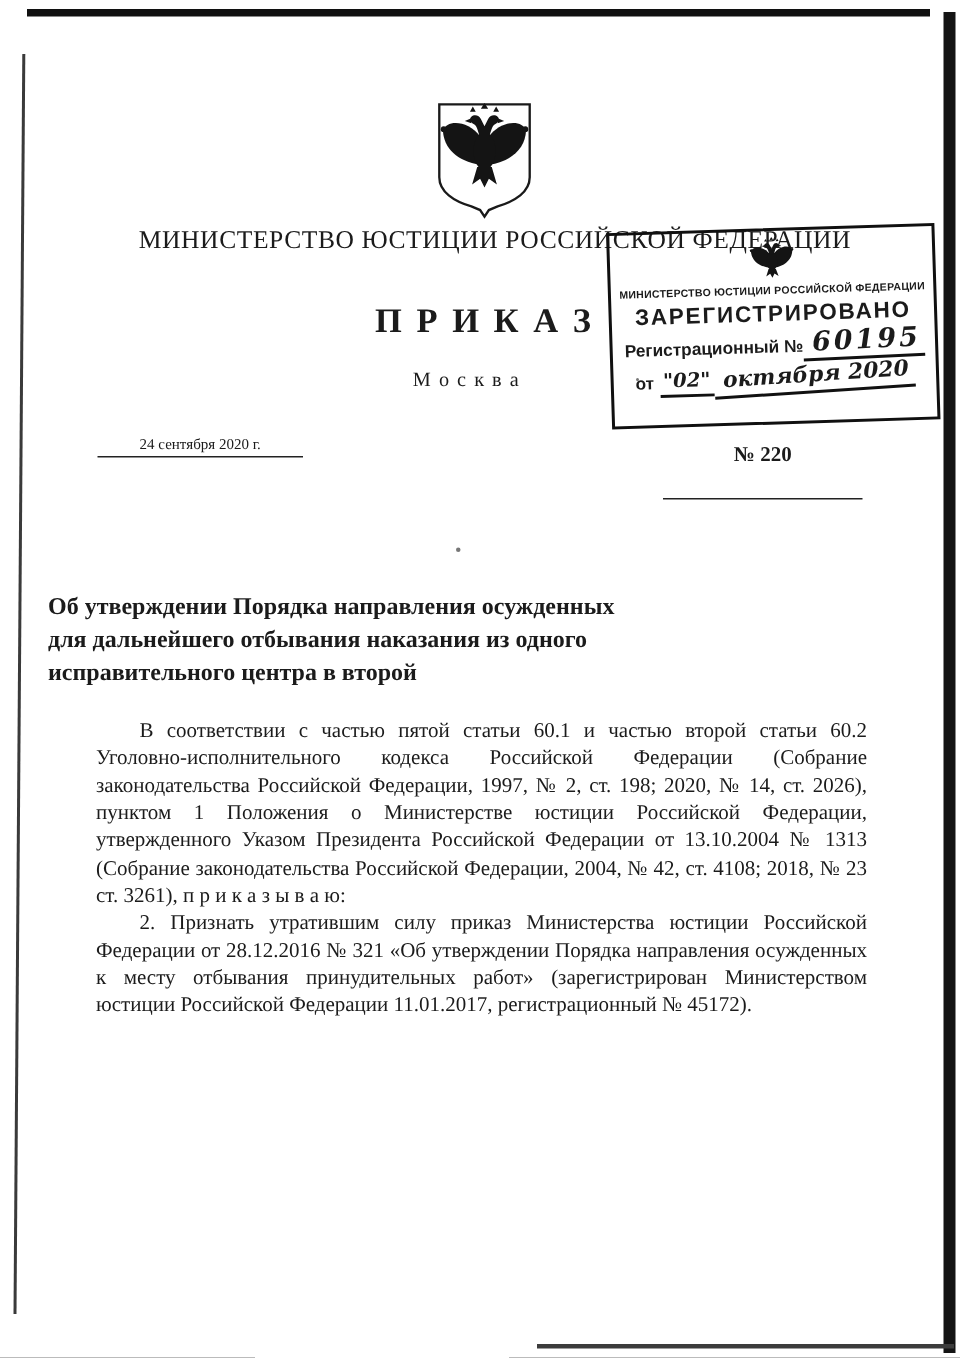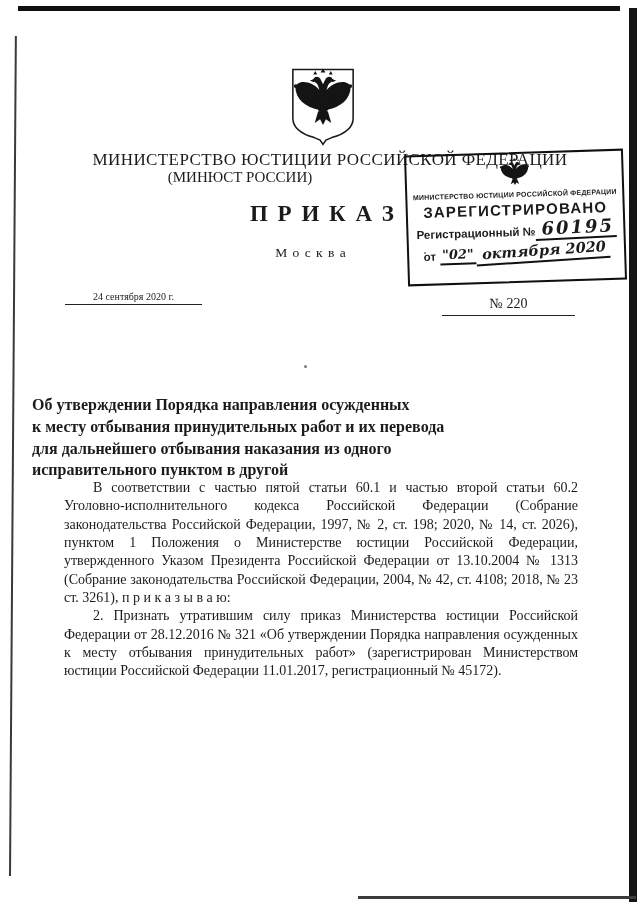--- a/index.html
+++ b/index.html
@@ -42,21 +42,21 @@
   .hw{font-family:"DejaVu Serif",serif;font-style:italic;font-weight:bold;line-height:1;}
   .fill{border-bottom:2px solid #111;}
   .s-num{flex:1;text-align:center;font-size:18px;letter-spacing:2px;padding:0 2px 1px 6px;transform:rotate(-1deg);}
   .s-day{font-size:13px;padding:0 2px 2px 2px;margin-left:4px;}
   .s-rest{font-size:14.5px;padding:0 4px 2px 6px;transform:rotate(-2deg);}
 
   
   .d-left{position:absolute;left:65px;top:291px;width:137px;text-align:center;
           font-size:10px;border-bottom:1.6px solid #222;padding-bottom:2px;}
   .d-num{position:absolute;left:442px;top:296px;width:133px;text-align:center;
-          font-size:14px;border-bottom:1.6px solid #222;padding-bottom:3px;}
+          font-size:14px;border-bottom:1.6px solid #222;padding-bottom:20px;font-weight:bold;}
 
   
   .title{position:absolute;left:32px;top:394px;width:600px;
          font-size:16px;font-weight:bold;line-height:21.8px;}
 
   
   .bodytext{position:absolute;left:64px;top:479px;width:514px;
          font-size:14px;line-height:18.35px;text-align:justify;}
   .bodytext p{margin:0;text-indent:29px;}
   .bodytext p + p{margin-top:0;}
@@ -84,21 +84,20 @@
       <path d="M27 12.5 L22.5 14.5 27 16 Z"></path>
       <path d="M45 12.5 L49.5 14.5 45 16 Z"></path>
       <path d="M26 8 L28 4.5 30 8 Z M42 8 L44 4.5 46 8 Z M33.5 6 L36 2 38.5 6 Z"></path>
       <path d="M31 46 L27.5 58 33 54 36 60 39 54 44.5 58 41 46 Z"></path>
       <circle cx="8" cy="20" r="2"></circle>
         <circle cx="64" cy="20" r="2"></circle>
     </g>
   </svg>
 
   <div class="h-min">МИНИСТЕРСТВО ЮСТИЦИИ РОССИЙСКОЙ ФЕДЕРАЦИИ</div>
-  <div class="h-min2">(МИНЮСТ РОССИИ)</div>
   <div class="h-doctype">П Р И К А З</div>
   <div class="h-city">М о с к в а</div>
 
   <div class="stamp">
     <svg class="s-eagle" viewBox="0 0 72 64">
       <g fill="#141414">
         <path d="M33 25 C25 14 10 13 7.5 21 C8 33 17 42 33 44.5 Z"></path>
         <path d="M39 25 C47 14 62 13 64.5 21 C64 33 55 42 39 44.5 Z"></path>
         <ellipse cx="36" cy="35" rx="7.5" ry="13"></ellipse>
         <path d="M33 26 C31 20 31 18 28.5 16.5 C26 15 25.5 13 27 11.5 C29 9.5 32.5 10.5 33.5 13 L36 18 38.5 13 C39.5 10.5 43 9.5 45 11.5 C46.5 13 46 15 43.5 16.5 C41 18 41 20 39 26 Z"></path>
@@ -121,23 +120,22 @@
       <span class="hw fill s-day">"02"</span>
       <span class="hw fill s-rest">октября 2020</span>
     </div>
   </div>
 
   <div class="d-left">24 сентября 2020 г.</div>
   <div class="d-num">№ 220</div>
 
   <div class="title">
     <div>Об утверждении Порядка направления осужденных</div>
-    <div>к месту отбывания принудительных работ и их перевода</div>
     <div>для дальнейшего отбывания наказания из одного</div>
-    <div>исправительного пунктом в другой</div>
+    <div>исправительного центра в второй</div>
   </div>
 
   <div class="bodytext">
     <p>В соответствии с частью пятой статьи 60.1 и частью второй статьи 60.2 Уголовно-исполнительного кодекса Российской Федерации (Собрание законодательства Российской Федерации, 1997, № 2, ст. 198; 2020, № 14, ст. 2026), пунктом 1 Положения о Министерстве юстиции Российской Федерации, утвержденного Указом Президента Российской Федерации от 13.10.2004 № 1313 (Собрание законодательства Российской Федерации, 2004, № 42, ст. 4108; 2018, № 23 ст. 3261), п р и к а з ы в а ю:</p>
     <p>2. Признать утратившим силу приказ Министерства юстиции Российской Федерации от 28.12.2016 № 321 «Об утверждении Порядка направления осужденных к месту отбывания принудительных работ» (зарегистрирован Министерством юстиции Российской Федерации 11.01.2017, регистрационный № 45172).</p>
   </div>
 
 </div>
 
 </body></html>

